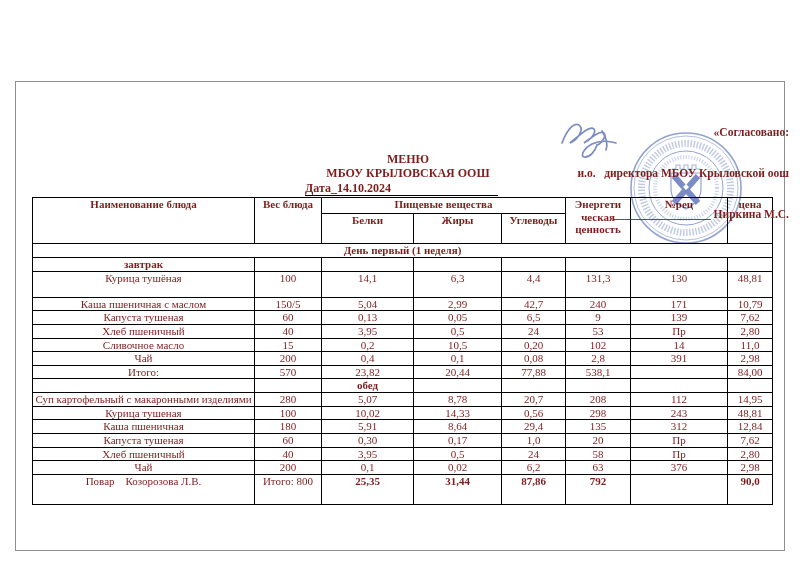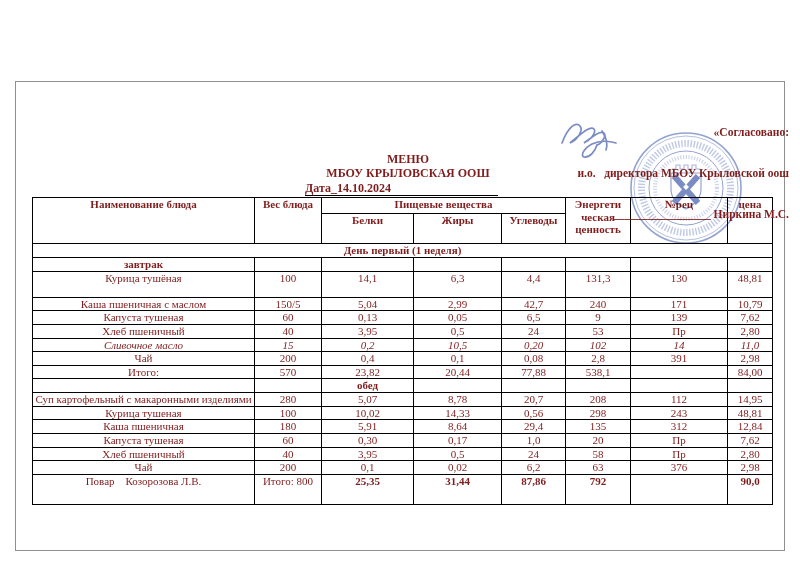--- a/index.html
+++ b/index.html
@@ -147,21 +147,21 @@
         <tr style="height: 13px;">
           <td>Хлеб пшеничный</td>
           <td>40</td>
           <td>3,95</td>
           <td>0,5</td>
           <td>24</td>
           <td>53</td>
           <td>Пр</td>
           <td>2,80</td>
         </tr>
-        <tr style="height: 13px; font-style: italic;">
+        <tr style="height: 13px;">
           <td>Сливочное масло</td>
           <td>15</td>
           <td>0,2</td>
           <td>10,5</td>
           <td>0,20</td>
           <td>102</td>
           <td>14</td>
           <td>11,0</td>
         </tr>
         <tr style="height: 13px;">

